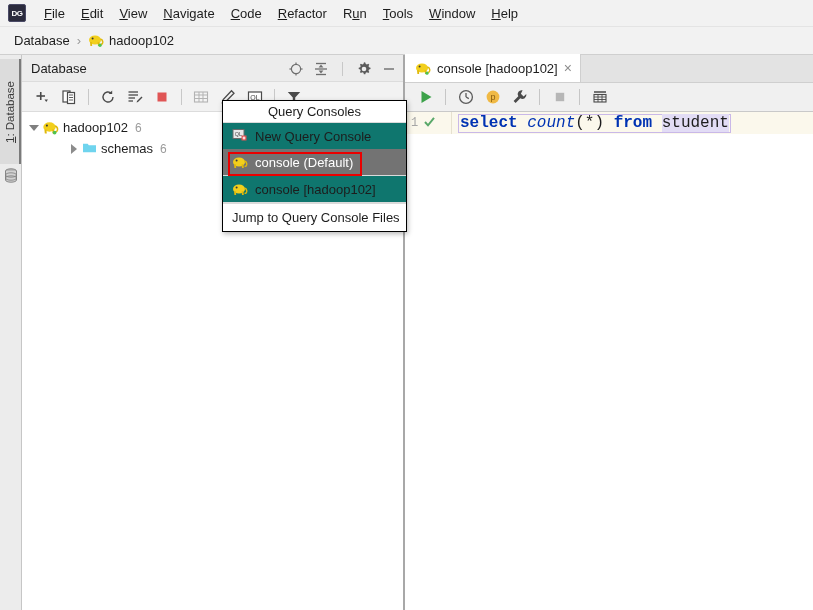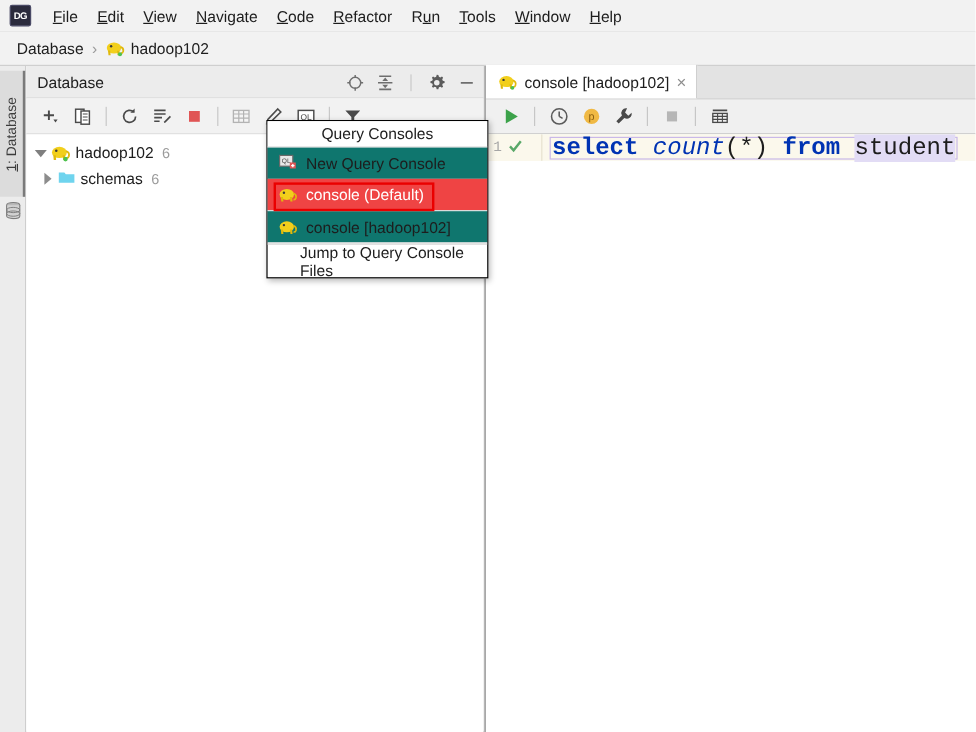--- a/index.html
+++ b/index.html
@@ -96,21 +96,21 @@
     width: 24px; height: 24px; display: flex; align-items: center;
     justify-content: center; cursor: default;
   }
   .tb-sep { width: 1px; height: 16px; background: #c8c8c8; margin: 0 4px; }
 
   .dbtree { position: relative; padding-top: 5px; background: #ffffff; height: calc(100% - 58px); }
   .tree-row {
     display: flex; align-items: center; height: 21px;
     padding-left: 4px; cursor: default; font-size: 13px;
   }
-  .tree-row.indent { padding-left: 10px; }
+  .tree-row.indent { padding-left: 44px; }
   .twisty { width: 16px; height: 16px; display: flex; align-items: center; justify-content: center; }
   .tri-down { width: 0; height: 0; border-left: 5px solid transparent; border-right: 5px solid transparent; border-top: 6px solid #7f7f7f; }
   .tri-right { width: 0; height: 0; border-top: 5px solid transparent; border-bottom: 5px solid transparent; border-left: 6px solid #8c8c8c; }
   .tree-label { margin-left: 4px; color: #1d1d1d; }
   .tree-count { margin-left: 7px; color: #9b9b9b; font-size: 12px; }
   .folder-ico { width: 15px; height: 13px; }
 
   
   .hive { display: inline-block; vertical-align: middle; }
 
@@ -124,24 +124,24 @@
   .popup-title {
     height: 22px; display: flex; align-items: center; justify-content: center;
     font-size: 13px; color: #1d1d1d; background: #ffffff;
     border-bottom: 1px solid #dadada;
   }
   .popup-item {
     height: 26px; display: flex; align-items: center; gap: 7px;
     padding-left: 9px; font-size: 13px; color: #1d1d1d; cursor: default;
     background: #0f766e;
   }
-  .popup-item.selected { background: #ef4444; color: #ffffff; }
+  .popup-item.selected { background: #737373; color: #ffffff; }
   .popup-sep { height: 1px; background: #dadada; }
   .popup-item-plain {
-    height: 27px; display: flex; align-items: center; padding-left: 27px;
+    height: 27px; display: flex; align-items: center; padding-left: 9px;
     font-size: 13px; color: #1d1d1d; cursor: default;
   }
   .red-outline {
     position: absolute; left: 228px; top: 152px; width: 134px; height: 24px;
     border: 2px solid #ea0000; pointer-events: none; z-index: 45;
   }
 
   
   .editor-area {
     position: absolute; left: 405px; top: 55px; width: 408px; height: 555px;
@@ -171,21 +171,21 @@
     position: relative; height: 22px; background: #fbf8ec;
     display: flex; align-items: center;
   }
   .gutter {
     width: 47px; height: 22px; display: flex; align-items: center;
     gap: 5px; padding-left: 6px; background: #fbf8ec;
     border-right: 1px solid #e6e1cf; flex: 0 0 47px;
   }
   .linenum { color: #a6a6a6; font-family: "Liberation Mono", monospace; font-size: 12px; }
   .code-text {
-    font-family: "Liberation Mono", monospace; font-size: 20px;
+    font-family: "Liberation Mono", monospace; font-size: 16px;
     white-space: pre; margin-left: 6px;
     border: 1px solid #c9b8e8; padding: 0 1px; line-height: 17px; text-align: right;
   }
   .kw { color: #0033b3; font-weight: bold; }
   .fn { color: #0033b3; font-style: italic; }
   .punct { color: #1d1d1d; }
   .tbl { color: #1d1d1d; background: #e2dcf5; }
 
   .splitter {
     position: absolute; left: 404px; top: 55px; width: 1px; height: 555px;

